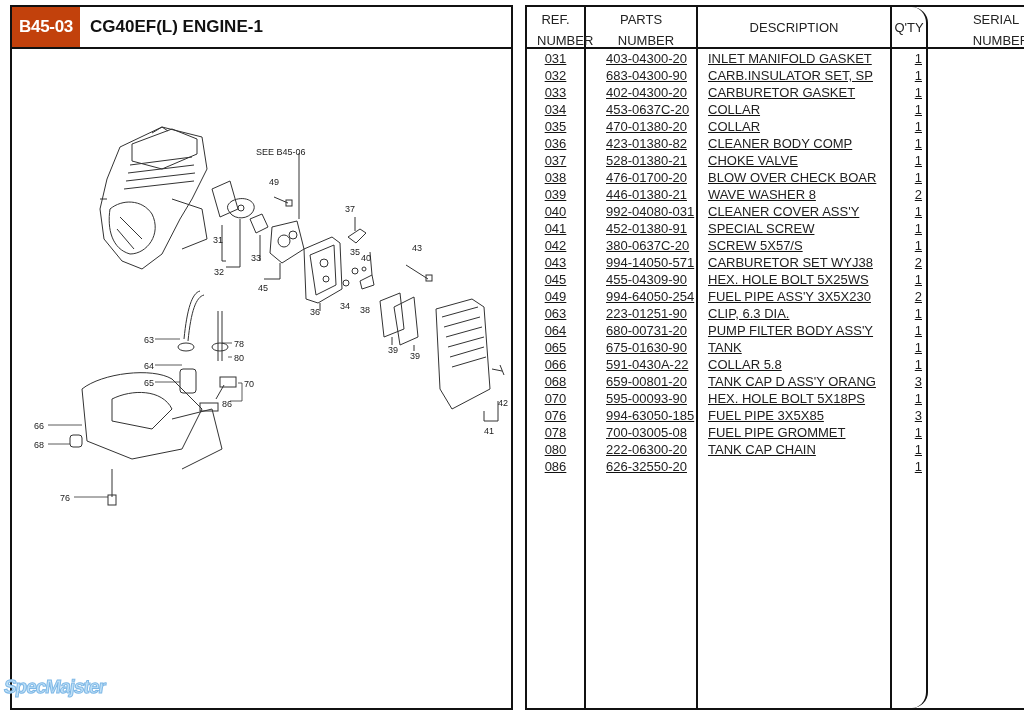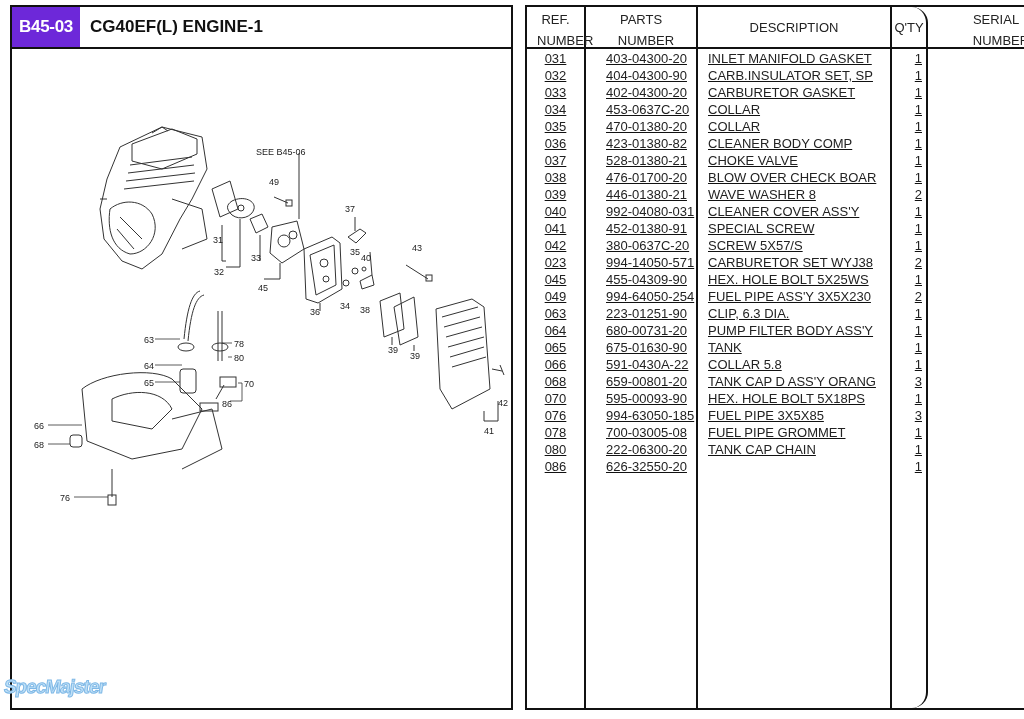--- a/index.html
+++ b/index.html
@@ -1,21 +1,21 @@
 <!DOCTYPE html>
 <html><head>
 <meta charset="utf-8">
 <style>
   html, body { margin: 0; padding: 0; background: #ffffff; }
   body { width: 1024px; height: 719px; position: relative; overflow: hidden; font-family: "Liberation Sans", sans-serif; color: #111; }
 
   
   .left-panel { position: absolute; left: 10px; top: 5px; width: 503px; height: 705px; border: 2px solid #111; box-sizing: border-box; }
   .title-bar { position: absolute; left: 0; top: 0; width: 100%; height: 42px; border-bottom: 2px solid #111; box-sizing: border-box; }
-  .code-box { position: absolute; left: 0; top: 0; width: 68px; height: 40px; background: #6d28d9; color: #fff; font-weight: bold; font-size: 17px; line-height: 40px; text-align: center; letter-spacing: -0.3px; }
+  .code-box { position: absolute; left: 0; top: 0; width: 68px; height: 40px; background: #c2410c; color: #fff; font-weight: bold; font-size: 17px; line-height: 40px; text-align: center; letter-spacing: -0.3px; }
   .title-text { position: absolute; left: 78px; top: 0; height: 40px; line-height: 40px; font-weight: bold; font-size: 17px; }
   .diagram { position: absolute; left: 0; top: 42px; width: 499px; height: 659px; }
   .diagram svg { position: absolute; left: 0; top: 0; }
   .callout { font-family: "Liberation Sans", sans-serif; font-size: 9px; fill: #222; }
 
   
   .right-panel { position: absolute; left: 525px; top: 5px; width: 541px; height: 705px; border: 2px solid #111; box-sizing: border-box; }
   .col { position: absolute; top: 0; bottom: 0; border-right: 2px solid #111; box-sizing: border-box; }
   .col.last { border-right: none; }
   .hdr { position: absolute; left: 0; top: 0; right: 0; height: 42px; border-bottom: 2px solid #111; box-sizing: border-box; font-size: 13px; color: #222; text-align: center; }
@@ -199,21 +199,21 @@
         <div class="cell">033</div>
         <div class="cell">034</div>
         <div class="cell">035</div>
         <div class="cell">036</div>
         <div class="cell">037</div>
         <div class="cell">038</div>
         <div class="cell">039</div>
         <div class="cell">040</div>
         <div class="cell">041</div>
         <div class="cell">042</div>
-        <div class="cell">023</div>
+        <div class="cell">043</div>
         <div class="cell">045</div>
         <div class="cell">049</div>
         <div class="cell">063</div>
         <div class="cell">064</div>
         <div class="cell">065</div>
         <div class="cell">066</div>
         <div class="cell">068</div>
         <div class="cell">070</div>
         <div class="cell">076</div>
         <div class="cell">078</div>
@@ -221,21 +221,21 @@
         <div class="cell">086</div>
       </div>
   </div>
   <div class="col c-part" style="left:59px; width:112px;">
     <div class="hdr">
       <div class="l1">PARTS</div>
       <div class="l2">NUMBER</div>
     </div>
     <div class="cells" id="cells-part">
         <div class="cell">403-04300-20</div>
-        <div class="cell">404-04300-90</div>
+        <div class="cell">683-04300-90</div>
         <div class="cell">402-04300-20</div>
         <div class="cell">453-0637C-20</div>
         <div class="cell">470-01380-20</div>
         <div class="cell">423-01380-82</div>
         <div class="cell">528-01380-21</div>
         <div class="cell">476-01700-20</div>
         <div class="cell">446-01380-21</div>
         <div class="cell">992-04080-031</div>
         <div class="cell">452-01380-91</div>
         <div class="cell">380-0637C-20</div>

